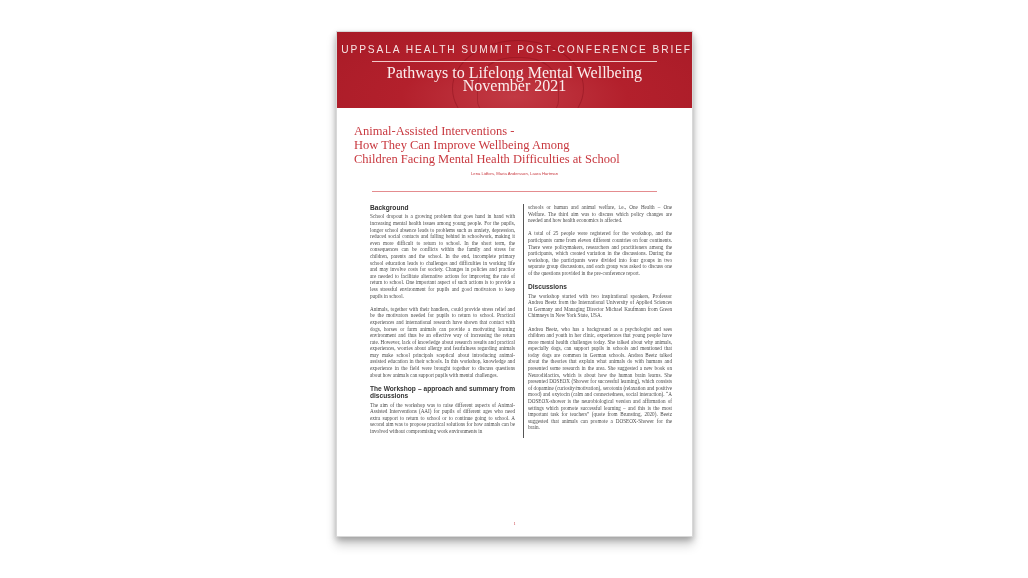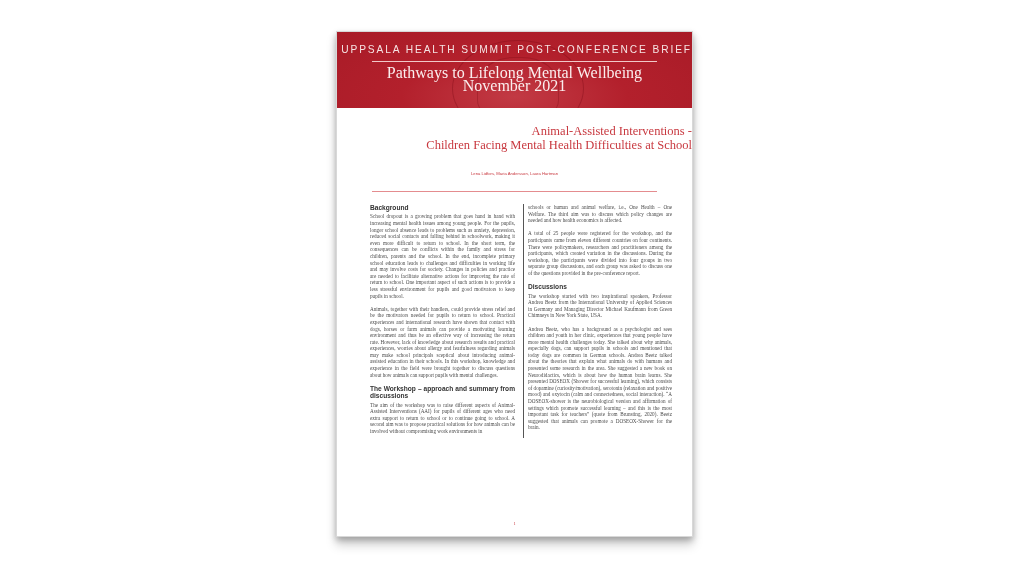--- a/index.html
+++ b/index.html
@@ -33,21 +33,21 @@
     color:#f6e4e4; font-weight:normal;
   }
   .banner-rule {
     position:absolute; left:35px; right:35px; top:29px; height:1px; background:#f1c8c8;
   }
   .banner-sub {
     position:absolute; left:0; right:0; top:34px; text-align:center;
     font-size:16px; line-height:13px; color:#fbeeee;
   }
   .title {
-    position:absolute; left:0; right:0; top:92px; text-align:right;
+    position:absolute; left:0; right:0; top:92px; text-align:left;
     font-size:12.5px; line-height:14px; color:#c8383f;margin-left:17px;
   }
   .authors {
     position:absolute; left:0; right:0; top:139px; text-align:center;
     font-family:"Liberation Sans", sans-serif; font-size:4.2px; color:#c8383f;
   }
   .title-rule {
     position:absolute; left:35px; right:35px; top:159px; height:1px; background:#e48c8f;
   }
   .col {
@@ -76,20 +76,21 @@
     <div class="brief-label">UPPSALA HEALTH SUMMIT POST-CONFERENCE BRIEF</div>
     <div class="banner-rule"></div>
     <div class="banner-sub">
       <div>Pathways to Lifelong Mental Wellbeing</div>
       <div>November 2021</div>
     </div>
   </div>
 
   <div class="title">
     <div>Animal-Assisted Interventions -</div>
+    <div>How They Can Improve Wellbeing Among</div>
     <div>Children Facing Mental Health Difficulties at School</div>
   </div>
   <div class="authors">Lena Lidfors, Maria Andersson, Laura Hartman</div>
   <div class="title-rule"></div>
 
   <div class="col left">
     <div class="h">Background</div>
     <p>School dropout is a growing problem that goes hand in hand with increasing mental health issues among young people. For the pupils, longer school absence leads to problems such as anxiety, depression, reduced social contacts and falling behind in schoolwork, making it even more difficult to return to school. In the short term, the consequences can be conflicts within the family and stress for children, parents and the school. In the end, incomplete primary school education leads to challenges and difficulties in working life and may involve costs for society. Changes in policies and practice are needed to facilitate alternative actions for improving the rate of return to school. One important aspect of such actions is to provide a less stressful environment for pupils and good motivators to keep pupils in school.</p>
     <p>Animals, together with their handlers, could provide stress relief and be the motivators needed for pupils to return to school. Practical experiences and international research have shown that contact with dogs, horses or farm animals can provide a motivating learning environment and thus be an effective way of increasing the return rate. However, lack of knowledge about research results and practical experiences, worries about allergy and fearfulness regarding animals may make school principals sceptical about introducing animal-assisted education in their schools. In this workshop, knowledge and experience in the field were brought together to discuss questions about how animals can support pupils with mental challenges.</p>
     <div class="h">The Workshop – approach and summary from discussions</div>

